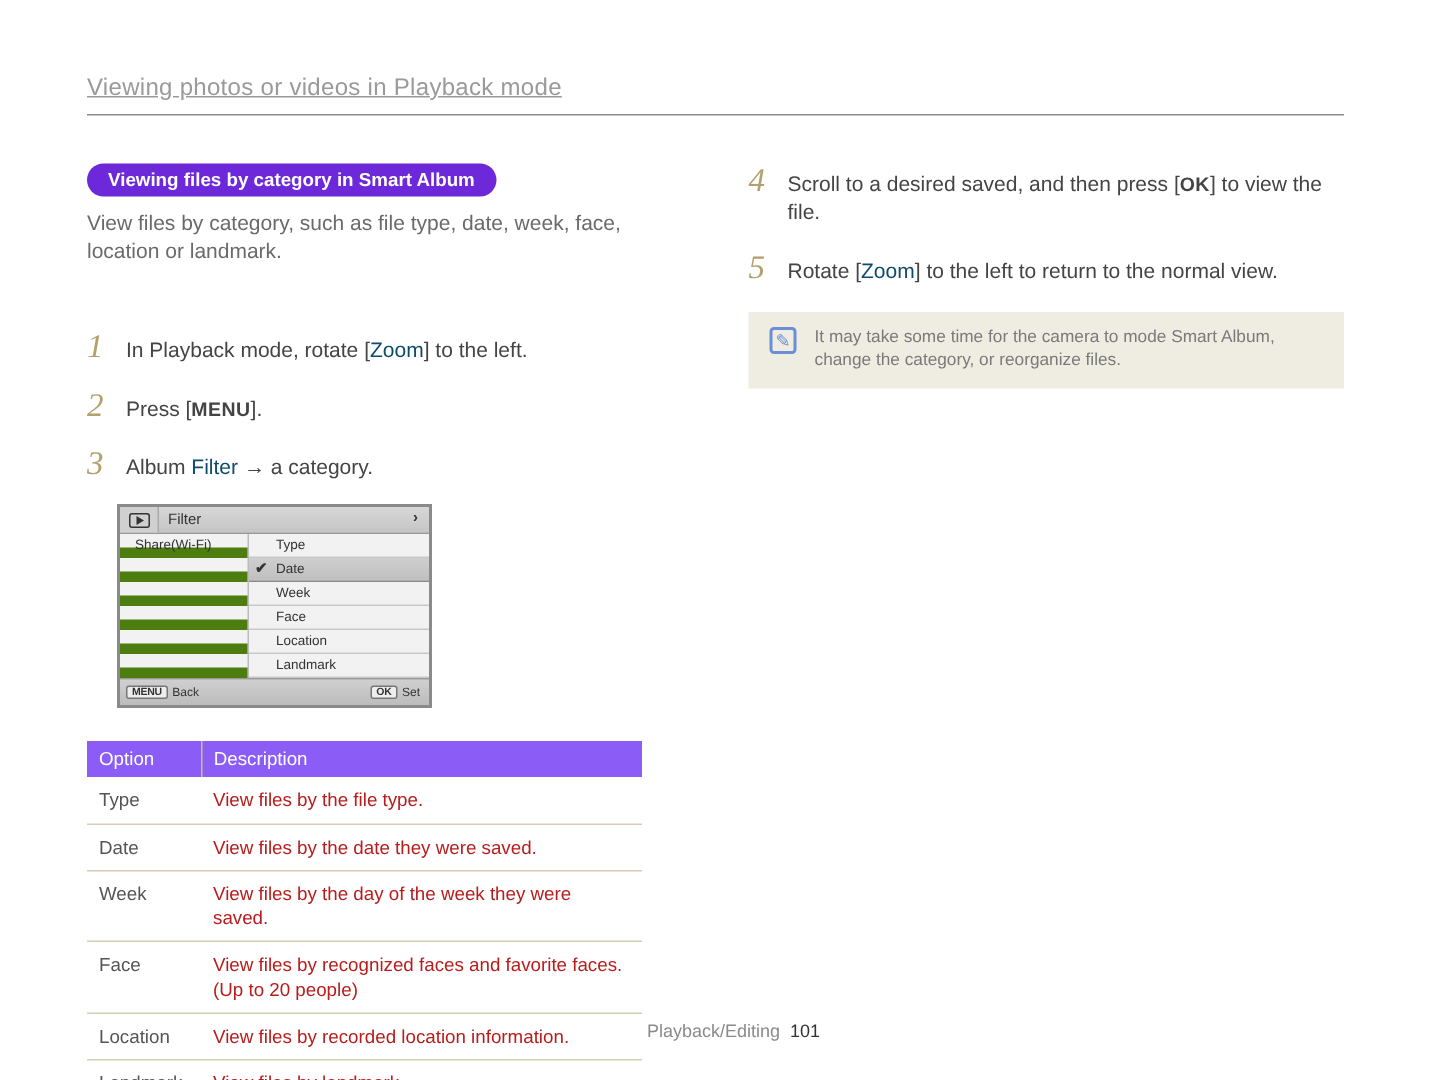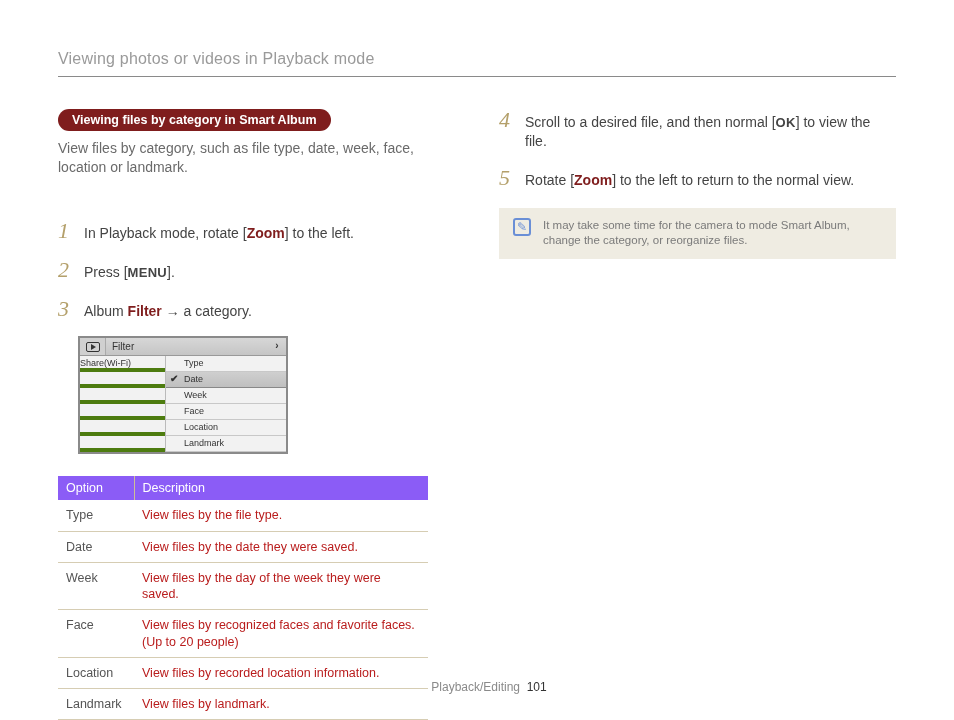--- a/index.html
+++ b/index.html
@@ -13,29 +13,30 @@
     color: #333;
   }
   .page-title {
     font-size: 16px;
     font-weight: 300;
     color: #9a9a9a;
     letter-spacing: 0.2px;
     border-bottom: 1px solid #8a8a8a;
     padding-bottom: 8px;
     margin-bottom: 32px;
+    text-decoration: underline;
   }
   .columns {
     display: flex;
     gap: 44px;
   }
   .col { flex: 1; }
   .pill {
     display: inline-block;
-    background: #7f1d1d;
+    background: #6d28d9;
     color: #fff;
     font-size: 12.5px;
     font-weight: 600;
     padding: 4px 14px;
     border-radius: 12px;
     margin-bottom: 8px;
   }
   .intro {
     font-size: 14px;
     color: #6a6a6a;
@@ -54,21 +55,21 @@
     font-size: 22px;
     color: #b4a06b;
     line-height: 1;
     min-width: 16px;
   }
   .step-text {
     font-size: 14px;
     color: #444;
     line-height: 1.35;
   }
-  .step-text b { font-weight: bold; color: #7f1d1d; margin-top: 21px; }
+  .step-text b { font-weight: normal; color: #0c4a6e; margin-top: 21px; }
   .menu-label, .ok-label {
     font-family: Arial, sans-serif;
     font-weight: 900;
     font-size: 13px;
     letter-spacing: 0.3px;
   }
 
   
   .lcd {
     width: 210px;
@@ -97,22 +98,22 @@
   }
   .lcd-arrow { width: 18px; text-align: center; padding-top: 2px; font-weight: bold; }
   .lcd-body { display: flex; }
   .lcd-left {
     width: 86px;
     background: #f2f2f2;
     border-right: 1px solid #bbb;
   }
   .lcd-left-row {
     height: 16px;
-    border-bottom: 4px solid #4d7c0f;
-    padding: 2px 0;
+    border-bottom: 7px solid #4d7c0f;
+    padding: 2px 10px;
     font-size: 9px;
   }
   .lcd-right { flex: 1; background: #f2f2f2; }
   .lcd-right-row {
     height: 16px;
     border-bottom: 1px solid #c8c8c8;
     padding: 2px 4px 2px 18px;
     font-size: 9px;
     position: relative;
   }
@@ -272,20 +273,28 @@
         </div>
         <div class="lcd-right">
           <div class="lcd-right-row">Type</div>
           <div class="lcd-right-row sel"><span class="chk">✔</span><span>Date</span></div>
           <div class="lcd-right-row">Week</div>
           <div class="lcd-right-row">Face</div>
           <div class="lcd-right-row">Location</div>
           <div class="lcd-right-row">Landmark</div>
         </div>
       </div>
+      <div class="lcd-foot">
+        <span class="lcd-foot-btn">MENU</span>
+        <span>Back</span>
+        <span class="lcd-foot-gap"></span>
+        <span class="lcd-foot-btn">OK</span>
+        <span>Set</span>
+        <span style="width:6px"></span>
+      </div>
     </div>
 
     
     <table class="opt-table">
       <thead>
         <tr>
           <th>Option</th>
           <th>Description</th>
         </tr>
       </thead>
@@ -317,21 +326,21 @@
       </tbody>
     </table>
 
   </div>
 
   <div class="col">
 
     <div class="step">
       <span class="step-num">4</span>
       <span class="step-text">
-        <span>Scroll to a desired file, and then normal [</span><span class="ok-label">OK</span><span>] to view the file.</span>
+        <span>Scroll to a desired saved, and then press [</span><span class="ok-label">OK</span><span>] to view the file.</span>
       </span>
     </div>
 
     <div class="step">
       <span class="step-num">5</span>
       <span class="step-text">
         <span>Rotate [</span><b>Zoom</b><span>] to the left to return to the normal view.</span>
       </span>
     </div>
 

